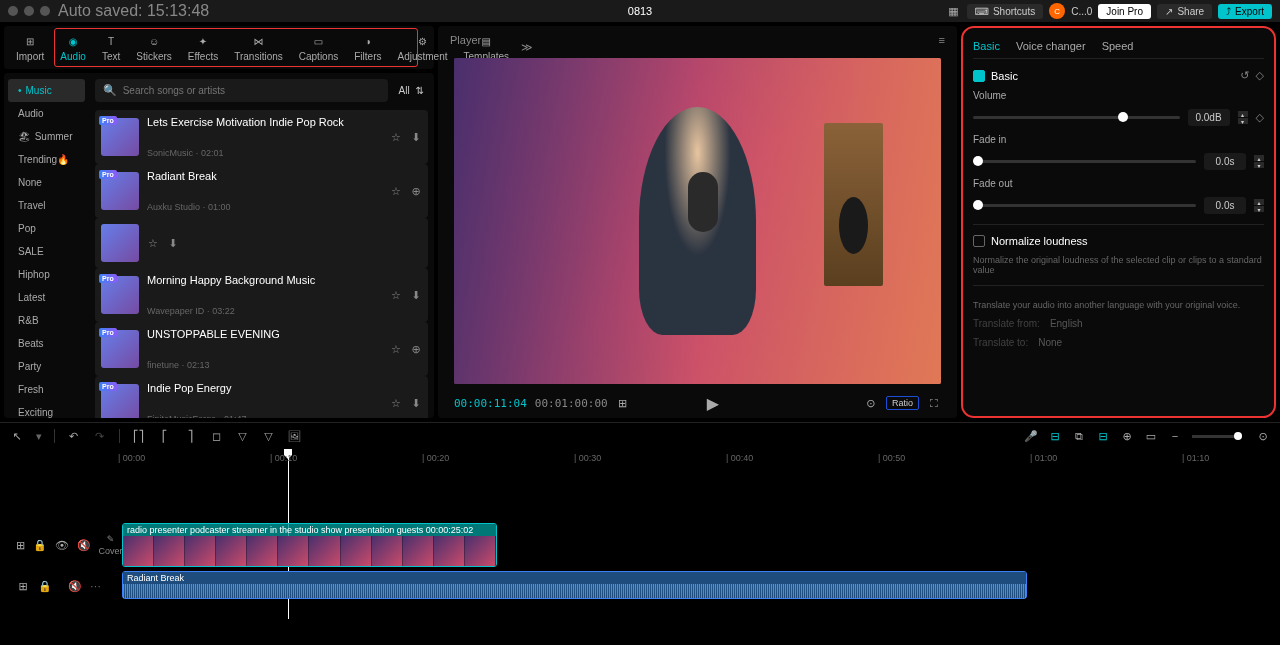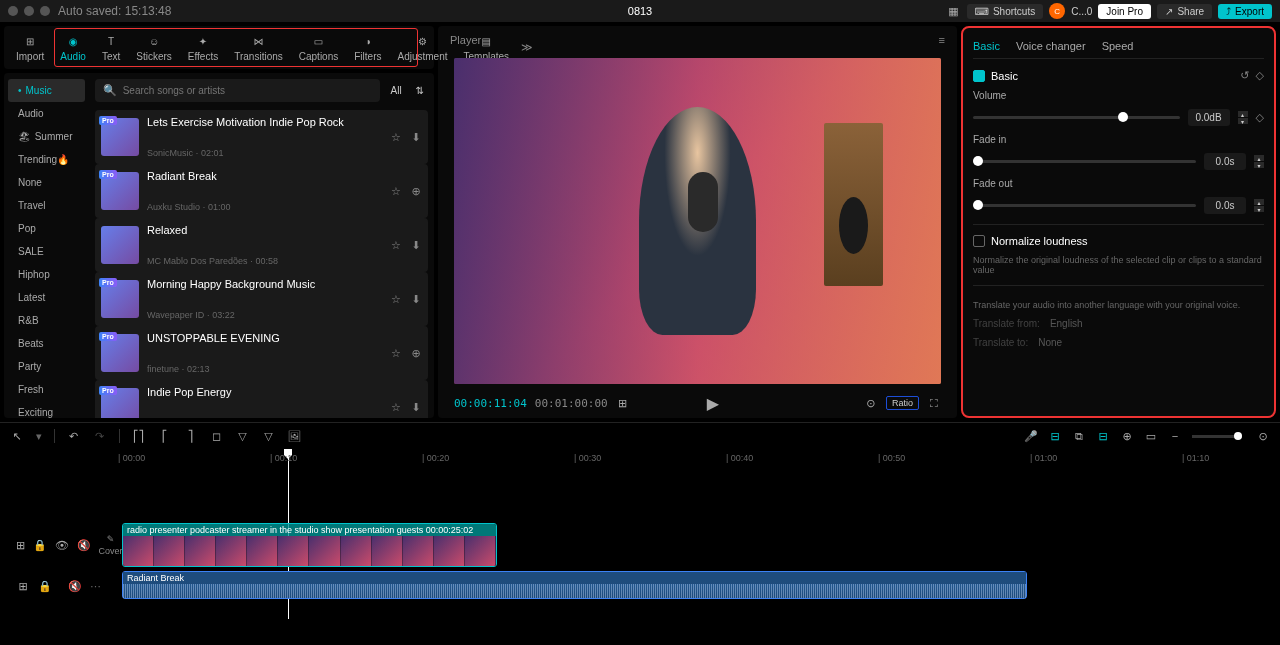--- a/index.html
+++ b/index.html
@@ -1,50 +1,50 @@
 <!DOCTYPE html>
 <html><head>
 <meta charset="utf-8">
 <style>
 * { margin: 0; padding: 0; box-sizing: border-box; font-family: -apple-system, BlinkMacSystemFont, "Segoe UI", sans-serif; }
 body { background: #000; color: #ccc; font-size: 11px; overflow: hidden; width: 1280px; height: 645px; }
 
 .titlebar { height: 22px; background: #1a1a1a; display: flex; align-items: center; padding: 0 8px; position: relative; }
 .traffic-lights { display: flex; gap: 6px; }
 .traffic-lights span { width: 10px; height: 10px; border-radius: 50%; background: #555; }
-.auto-saved { margin-left: 8px; color: #888; font-size: 12px; }
+.auto-saved { margin-left: 8px; color: #888; font-size: 16px; }
 .titlebar-center { position: absolute; left: 50%; transform: translateX(-50%); color: #fff; font-size: 11px; }
 .titlebar-right { margin-left: auto; display: flex; gap: 6px; align-items: center; }
 .titlebar-btn { background: #2a2a2a; padding: 2px 8px; border-radius: 3px; color: #ccc; font-size: 10px; display: flex; align-items: center; gap: 4px; }
 .titlebar-btn.join { background: #fff; color: #000; font-weight: 500; }
 .titlebar-btn.export { background: #00c4cc; color: #000; font-weight: 500; }
 .avatar { width: 16px; height: 16px; border-radius: 50%; background: #f60; display: inline-flex; align-items: center; justify-content: center; font-size: 8px; color: #fff; }
 
 .main-layout { display: flex; height: 400px; padding: 4px; gap: 4px; }
 .left-panel { width: 430px; display: flex; flex-direction: column; }
 .center-panel { flex: 1; background: #0a0a0a; border-radius: 4px; display: flex; flex-direction: column; }
-.right-panel { width: 315px; background: #0a0a0a; border-radius: 8px; border: 2px solid #e33; padding: 6px 10px; }
+.right-panel { width: 315px; background: #0a0a0a; border-radius: 13px; border: 2px solid #e33; padding: 6px 10px; }
 
 .top-tabs { display: flex; background: #0a0a0a; border-radius: 4px; padding: 4px; align-items: center; position: relative; }
 .top-tabs-hl { position: absolute; border: 1px solid #e33; border-radius: 3px; top: 2px; left: 50px; right: 16px; bottom: 2px; pointer-events: none; }
 .top-tab { display: flex; flex-direction: column; align-items: center; padding: 3px 8px; gap: 2px; color: #aaa; font-size: 10px; }
 .top-tab.active { color: #00c4cc; }
 .top-tab-icon { width: 16px; height: 16px; display: flex; align-items: center; justify-content: center; }
 .chevron-right { margin-left: auto; color: #888; padding: 4px; }
 
 .media-body { flex: 1; display: flex; gap: 0; background: #0a0a0a; border-radius: 4px; margin-top: 4px; overflow: hidden; }
 .category-list { width: 85px; padding: 6px 0; }
 .cat-item { padding: 6px 10px; font-size: 10px; color: #aaa; display: flex; align-items: center; gap: 4px; border-radius: 3px; margin: 0 4px; }
 .cat-item.active { background: #2a2a2a; color: #00c4cc; }
 
 .track-list { flex: 1; padding: 6px; display: flex; flex-direction: column; gap: 4px; overflow: hidden; }
 .search-row { display: flex; gap: 6px; align-items: center; margin-bottom: 4px; }
 .search-box { flex: 1; background: #1a1a1a; border-radius: 4px; padding: 5px 8px; display: flex; align-items: center; gap: 6px; }
 .search-box input { background: transparent; border: none; color: #888; font-size: 10px; outline: none; flex: 1; }
-.all-btn { color: #ccc; font-size: 10px; padding: 4px; display: flex; align-items: center; gap: 14px; }
+.all-btn { color: #ccc; font-size: 10px; padding: 4px; display: flex; align-items: center; gap: 6px; }
 
 .track-item { background: #1a1a1a; border-radius: 4px; padding: 6px; display: flex; align-items: center; gap: 8px; }
 .track-thumb { width: 38px; height: 38px; border-radius: 3px; background: linear-gradient(135deg,#667eea,#764ba2); position: relative; }
 .pro-badge { position: absolute; top: -2px; left: -2px; background: linear-gradient(90deg,#3b82f6,#8b5cf6); color: #fff; font-size: 7px; padding: 1px 3px; border-radius: 2px; font-weight: 600; }
 .track-info { flex: 1; }
 .track-title { color: #fff; font-size: 11px; }
 .track-meta { color: #666; font-size: 9px; margin-top: 20px; }
 .track-actions { display: flex; gap: 8px; color: #888; }
 .icon-sm { width: 12px; height: 12px; display: inline-flex; align-items: center; justify-content: center; }
 
@@ -236,24 +236,20 @@
       <div class="track-title">Radiant Break</div>
       <div class="track-meta">Auxku Studio · 01:00</div>
     </div>
     <div class="track-actions">
       <span class="icon-sm">☆</span>
       <span class="icon-sm">⊕</span>
     </div>
             </div>
             <div class="track-item">
     <div class="track-thumb"></div>
-    <div class="track-info">
-      <div class="track-title">Relaxed</div>
-      <div class="track-meta">MC Mablo Dos Paredões · 00:58</div>
-    </div>
     <div class="track-actions">
       <span class="icon-sm">☆</span>
       <span class="icon-sm">⬇</span>
     </div>
             </div>
             <div class="track-item">
     <div class="track-thumb">
                 <span class="pro-badge">Pro</span>
               </div>
     <div class="track-info">

